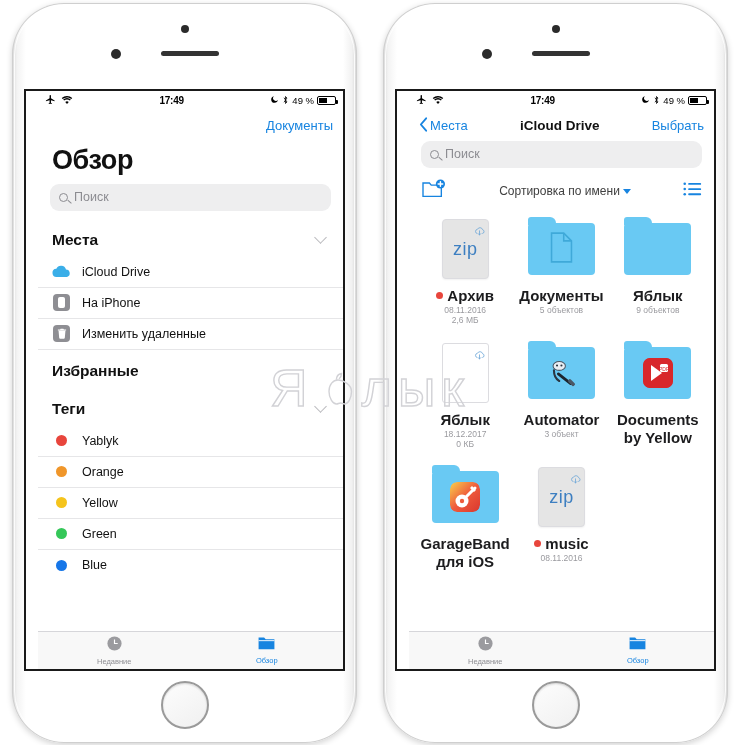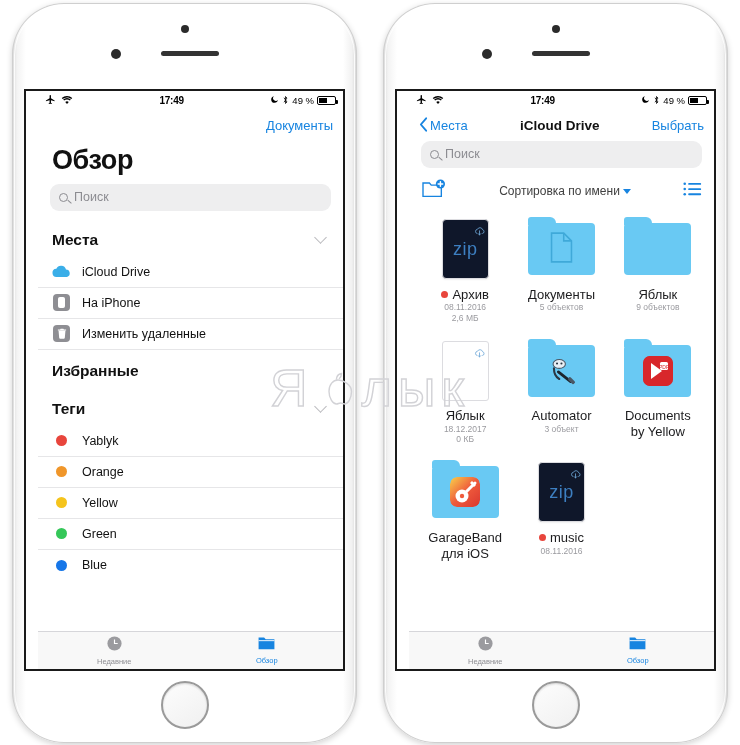--- a/index.html
+++ b/index.html
@@ -193,29 +193,29 @@
 
   .folder {
     width:67px; height:52px; background:#69c9f3; border-radius:4px; position:relative;
     display:flex; align-items:center; justify-content:center;
   }
   .folder::before {
     content:""; position:absolute; top:-6px; left:0; width:28px; height:8px;
     background:#69c9f3; border-radius:3px 6px 0 0;
   }
   .doc-card {
-    width:47px;height:60px;background:#0f172a;border:1px solid #dcdce0;border-radius:4px;position:relative;
+    width:47px;height:60px;background:#e5e5e5;border:1px solid #dcdce0;border-radius:4px;position:relative;
     display:flex;align-items:center;justify-content:center;
     box-shadow:0 1px 2px rgba(0,0,0,.06);
   }
   .zip-text { color:#3d7fc1; font-size:18px; letter-spacing:.5px; }
   .cloud-dl { position:absolute; top:3px; right:3px; }
 
   .cap { margin-top:4px; text-align:center; line-height:1.22; }
-  .cap .name { font-size:13px; color:#1c1c1e; display:flex; align-items:center; justify-content:center; gap:4px;}
+  .cap .name { font-size:15px; color:#1c1c1e; display:flex; align-items:center; justify-content:center; gap:4px;font-weight:bold;}
   .cap .sub { font-size:8.5px; color:#9a9a9f; }
   .tagdot { width:7px;height:7px;border-radius:50%;background:#e8453c; flex:0 0 auto;}
 
   .white-doc {
     width:47px;height:60px;background:#fff;border:1px solid #dcdce0;border-radius:3px;position:relative;
   }
 
   
   .appglyph { width:30px;height:30px;border-radius:7px; display:flex;align-items:center;justify-content:center; overflow:hidden;}
 

